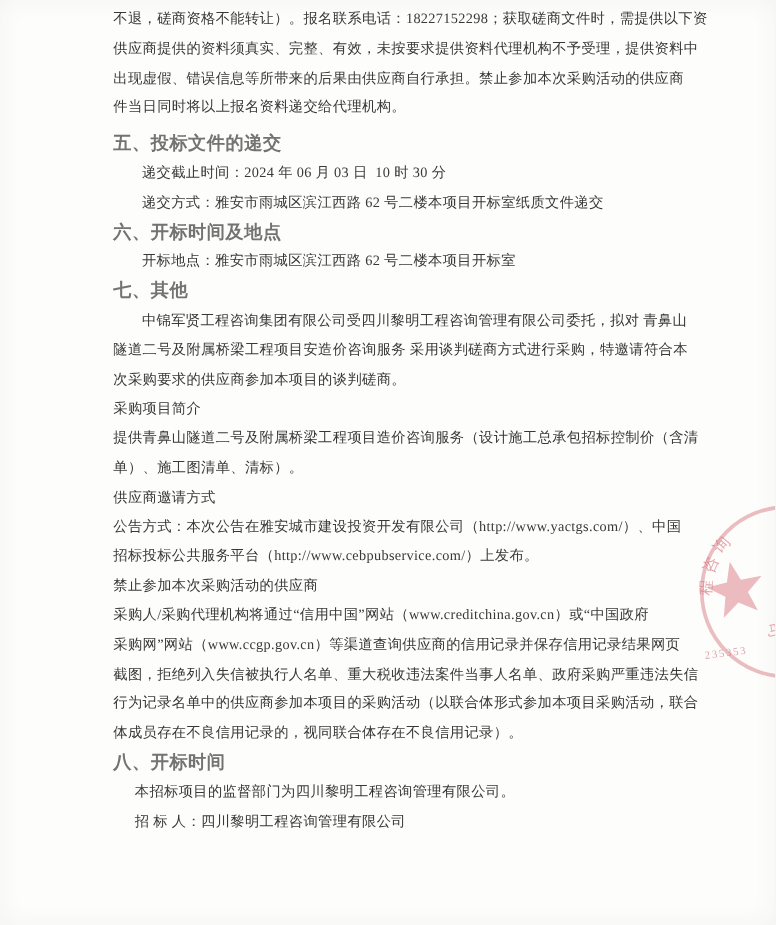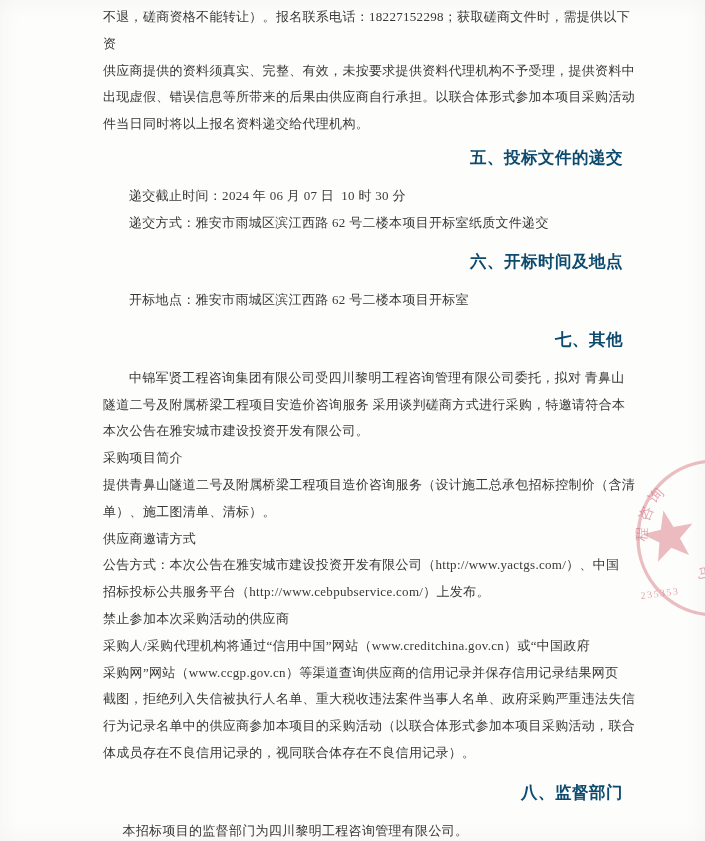--- a/index.html
+++ b/index.html
@@ -8,92 +8,91 @@
     background: #f2f2f0;
     font-family: "Liberation Serif", "DejaVu Serif", serif;
     overflow: hidden;
     position: relative;
   }
   .page {
     position: absolute; left: 0; top: 0;
     width: 705px; height: 841px;
     background: #fdfdfc;
     box-sizing: border-box;
-    padding: 4px 70px 0 103px;
+    padding: 4px 49px 0 103px;
     box-shadow: inset 0 0 22px rgba(60,60,60,0.05);
     overflow: hidden;
   }
   .line {
     font-size: 13px;
     line-height: 26.8px;
     letter-spacing: 0.3px;
     color: #383838;
     white-space: pre-wrap;
   }
   .indent-2 { text-indent: 2em; }
   .indent-15 { text-indent: 1.5em; }
   .heading {
-    margin: 12px;
+    margin: 0;
     font-family: "Liberation Sans", "DejaVu Sans", sans-serif;
     font-size: 16.5px;
     font-weight: bold;
     line-height: 26.8px;
     letter-spacing: 0.5px;
-    color: #0c4a6e;
-    text-align: right;
+    color: #737373;
   }
   .heading.gap-top { margin-top: 6px; }
   .stamp {
     position: absolute;
     left: 600px; top: 430px;
     width: 105px; height: 200px;
     pointer-events: none;
     opacity: 0.9;
   }
   .stamp text { font-family: "Liberation Serif", "DejaVu Serif", serif; }
 </style>
 </head>
 <body>
 
 <div class="page">
 
   <div>
     <div class="line">不退，磋商资格不能转让）。报名联系电话：18227152298；获取磋商文件时，需提供以下资</div>
     <div class="line">供应商提供的资料须真实、完整、有效，未按要求提供资料代理机构不予受理，提供资料中</div>
-    <div class="line">出现虚假、错误信息等所带来的后果由供应商自行承担。以联合体形式参加本项目采购活动</div>
+    <div class="line">出现虚假、错误信息等所带来的后果由供应商自行承担。禁止参加本次采购活动的供应商</div>
     <div class="line">件当日同时将以上报名资料递交给代理机构。</div>
   </div>
 
   <h2 class="heading gap-top">五、投标文件的递交</h2>
-  <div class="line indent-2">递交截止时间：2024 年 06 月 07 日  10 时 30 分</div>
+  <div class="line indent-2">递交截止时间：2024 年 06 月 03 日  10 时 30 分</div>
   <div class="line indent-2">递交方式：雅安市雨城区滨江西路 62 号二楼本项目开标室纸质文件递交</div>
 
   <h2 class="heading">六、开标时间及地点</h2>
   <div class="line indent-2">开标地点：雅安市雨城区滨江西路 62 号二楼本项目开标室</div>
 
   <h2 class="heading">七、其他</h2>
   <div>
     <div class="line indent-2">中锦军贤工程咨询集团有限公司受四川黎明工程咨询管理有限公司委托，拟对 青鼻山</div>
     <div class="line">隧道二号及附属桥梁工程项目安造价咨询服务 采用谈判磋商方式进行采购，特邀请符合本</div>
-    <div class="line">本次公告在雅安城市建设投资开发有限公司。</div>
+    <div class="line">次采购要求的供应商参加本项目的谈判磋商。</div>
     <div class="line">采购项目简介</div>
     <div class="line">提供青鼻山隧道二号及附属桥梁工程项目造价咨询服务（设计施工总承包招标控制价（含清</div>
     <div class="line">单）、施工图清单、清标）。</div>
     <div class="line">供应商邀请方式</div>
     <div class="line">公告方式：本次公告在雅安城市建设投资开发有限公司（http://www.yactgs.com/）、中国</div>
     <div class="line">招标投标公共服务平台（http://www.cebpubservice.com/）上发布。</div>
     <div class="line">禁止参加本次采购活动的供应商</div>
     <div class="line">采购人/采购代理机构将通过“信用中国”网站（www.creditchina.gov.cn）或“中国政府</div>
     <div class="line">采购网”网站（www.ccgp.gov.cn）等渠道查询供应商的信用记录并保存信用记录结果网页</div>
     <div class="line">截图，拒绝列入失信被执行人名单、重大税收违法案件当事人名单、政府采购严重违法失信</div>
     <div class="line">行为记录名单中的供应商参加本项目的采购活动（以联合体形式参加本项目采购活动，联合</div>
     <div class="line">体成员存在不良信用记录的，视同联合体存在不良信用记录）。</div>
   </div>
 
-  <h2 class="heading">八、监督部门</h2>
+  <h2 class="heading">八、开标时间</h2>
   <div class="line indent-15">本招标项目的监督部门为四川黎明工程咨询管理有限公司。</div>
 
   <div class="line indent-15">招 标 人：四川黎明工程咨询管理有限公司</div>
 
   <svg class="stamp" viewBox="0 0 105 200" xmlns="http://www.w3.org/2000/svg" aria-hidden="true">
 
     <circle cx="115" cy="108" r="77" fill="none" stroke="#cf5f6d" stroke-opacity="0.45" stroke-width="3.4"></circle>
 
     <polygon points="0,-27 6.47,-8.9 25.68,-8.34 10.46,3.4 15.87,21.84 0,11 -15.87,21.84 -10.46,3.4 -25.68,-8.34 -6.47,-8.9" transform="translate(69 107) rotate(-12)" fill="#d56a77" fill-opacity="0.5"></polygon>
 

